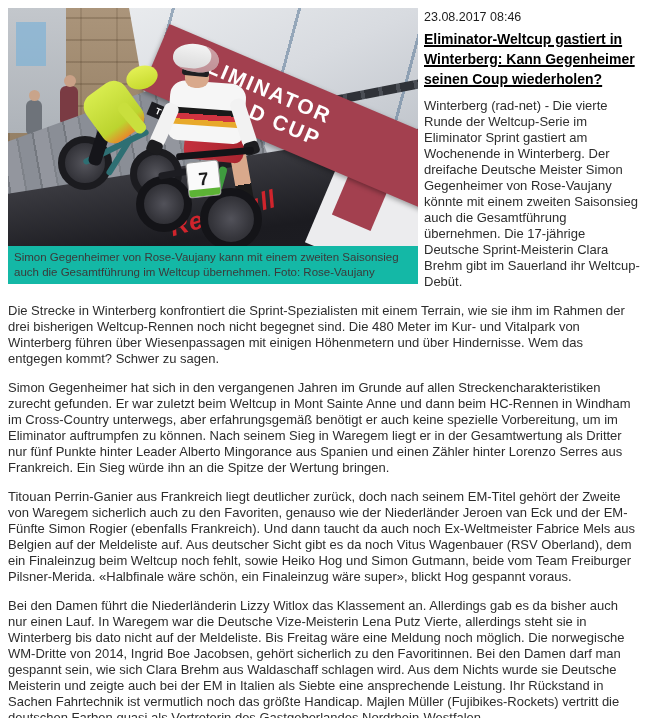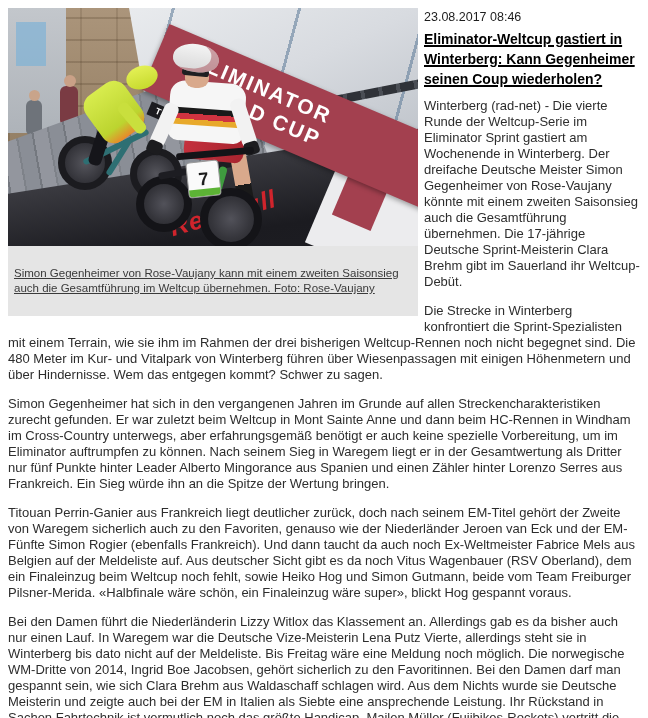--- a/index.html
+++ b/index.html
@@ -197,26 +197,25 @@
     content: ""; position: absolute; left: 0; right: 0; bottom: 0; height: 7px;
     background: #5cb335; border-radius: 0 0 3px 3px;
   }
   .r1-wheel-front {
     left: 192px; top: 180px; width: 62px; height: 62px; border-radius: 50%;
     border: 8px solid #141418;
     background: radial-gradient(circle, #52525a 0%, #35353b 60%, #26262b 100%);
   }
 
   figcaption.photo-caption {
-    background: #e5e5e5;
+    background: #14b8a6;
     color: #3a3a3a;
     font-size: 11.5px;
     line-height: 15px;
-    padding: 20px 6px;
-    text-decoration: underline;
+    padding: 4px 6px;
   }
 
   
   .article-date {
     font-size: 12.5px;
     color: #1d1d1d;
     margin: 2px 0 5px 0;
   }
   h1.article-headline {
     font-size: 14px;

